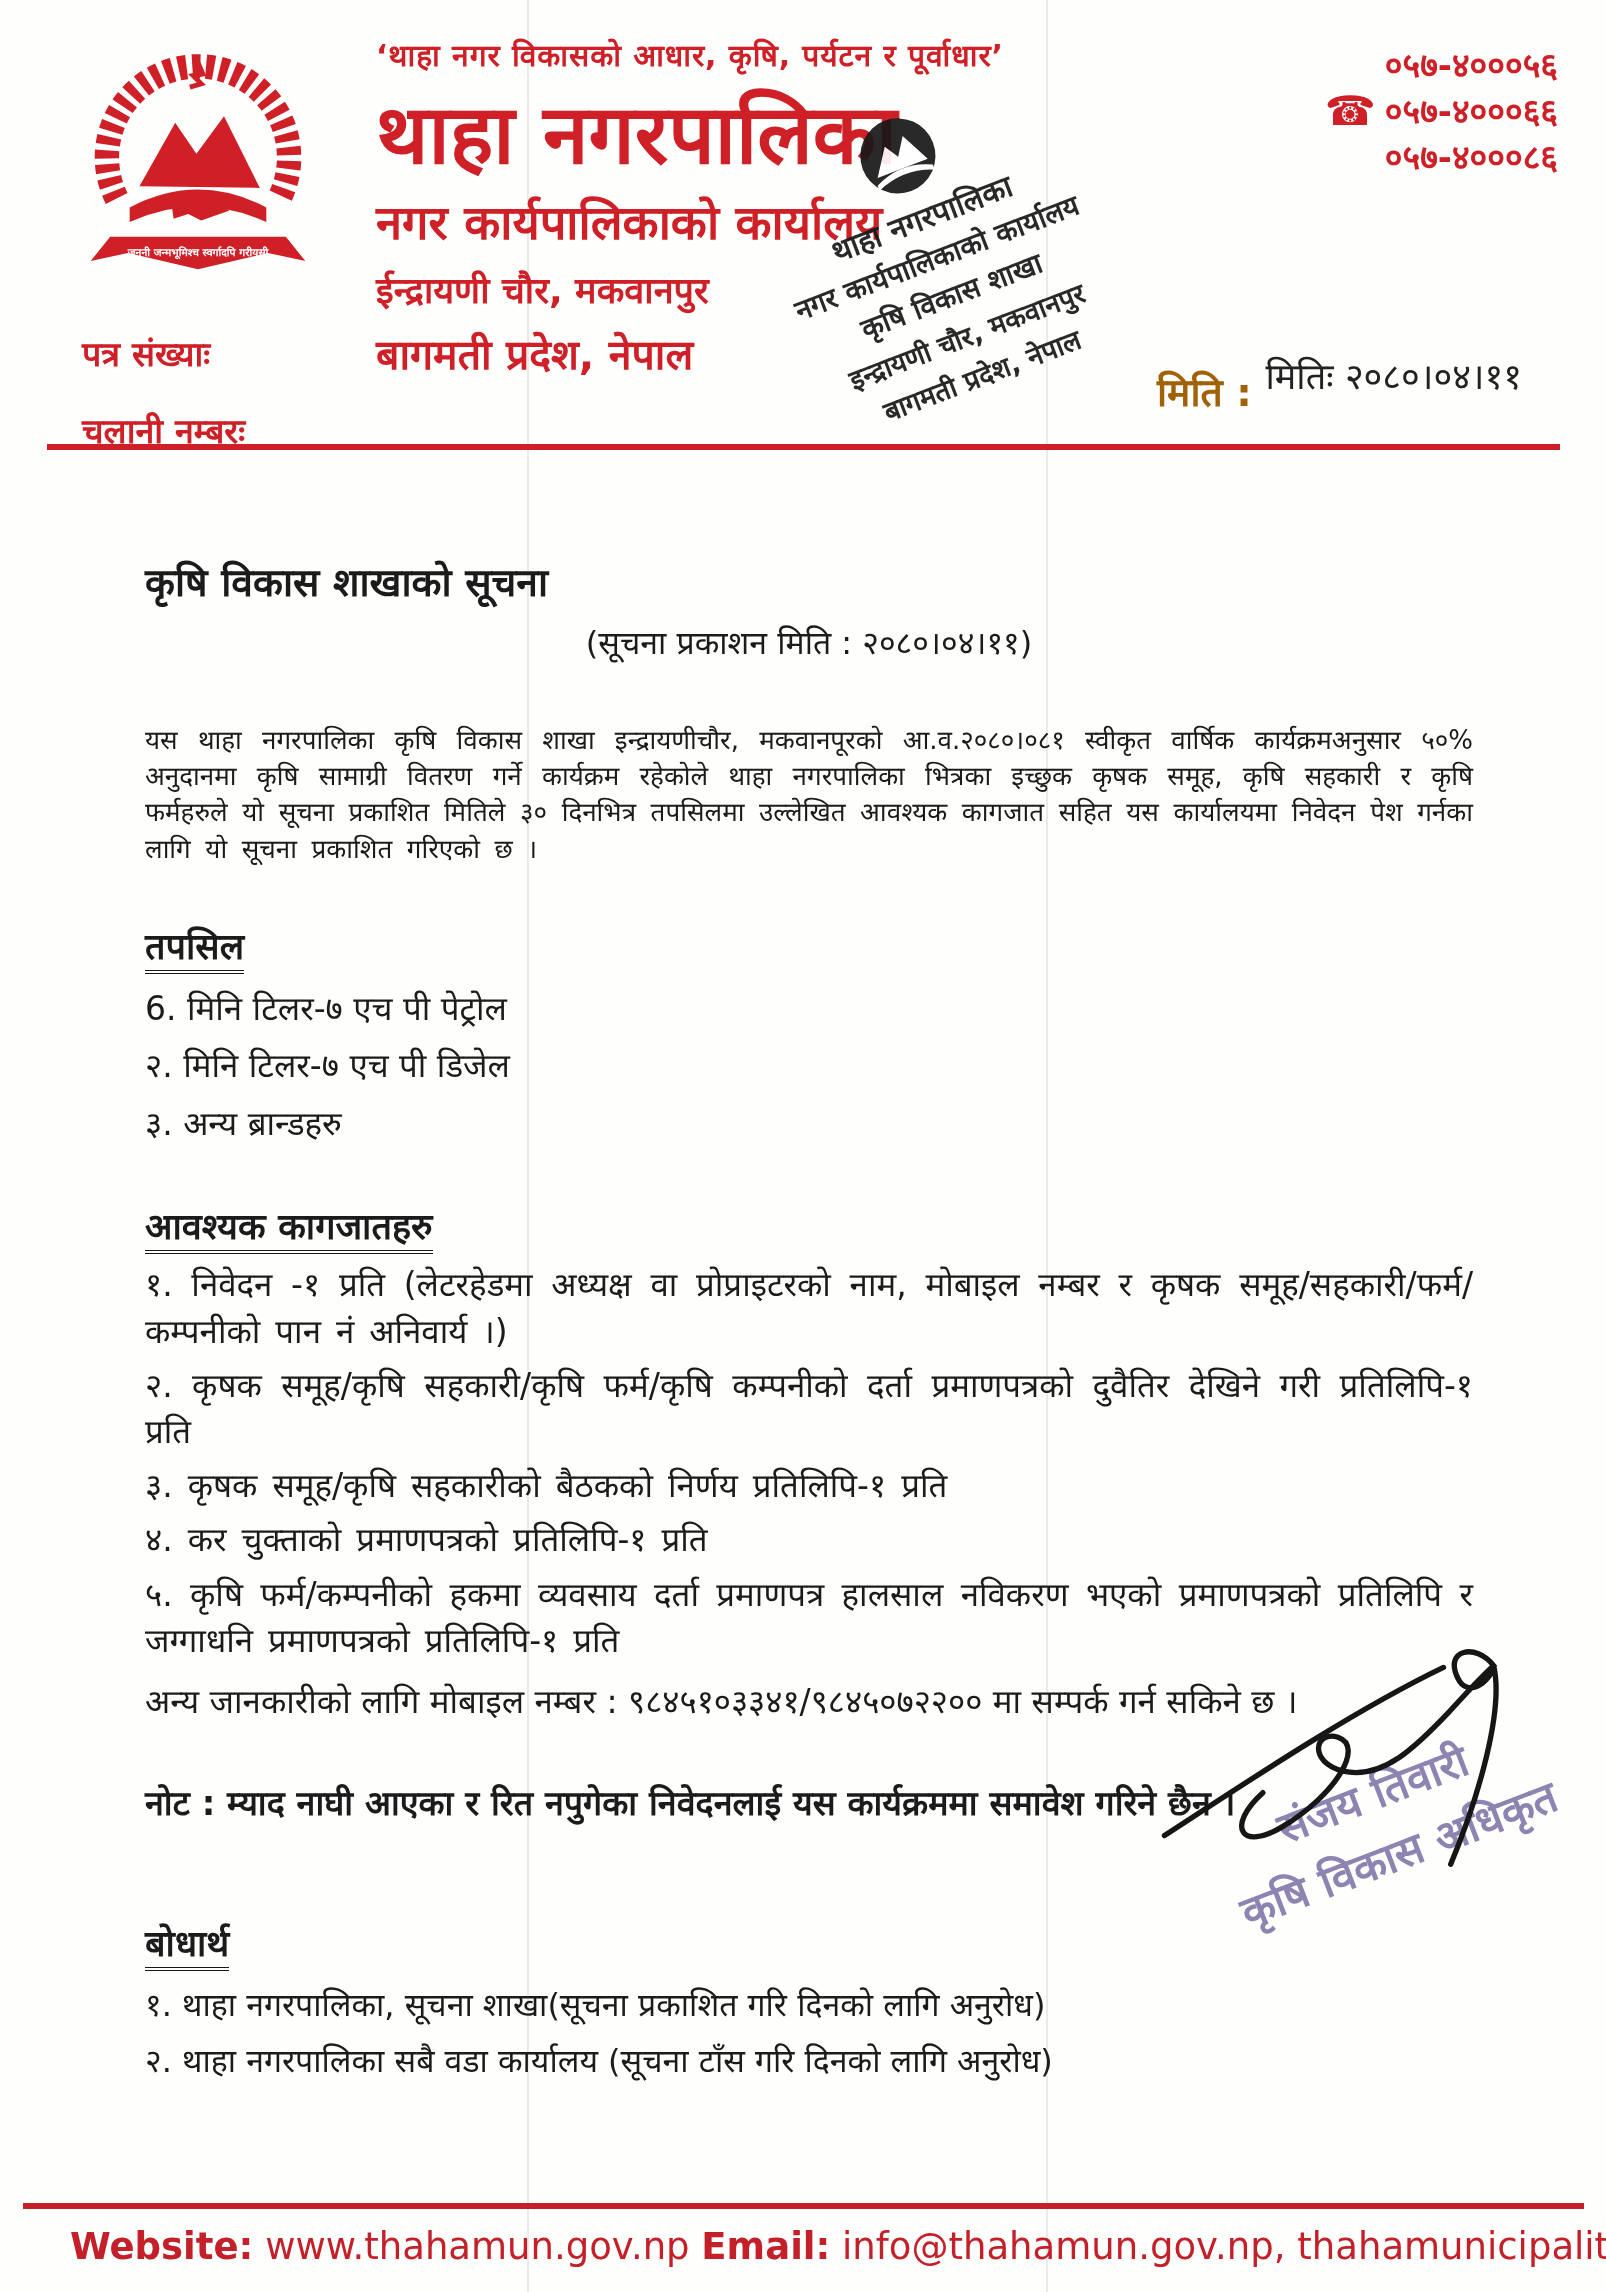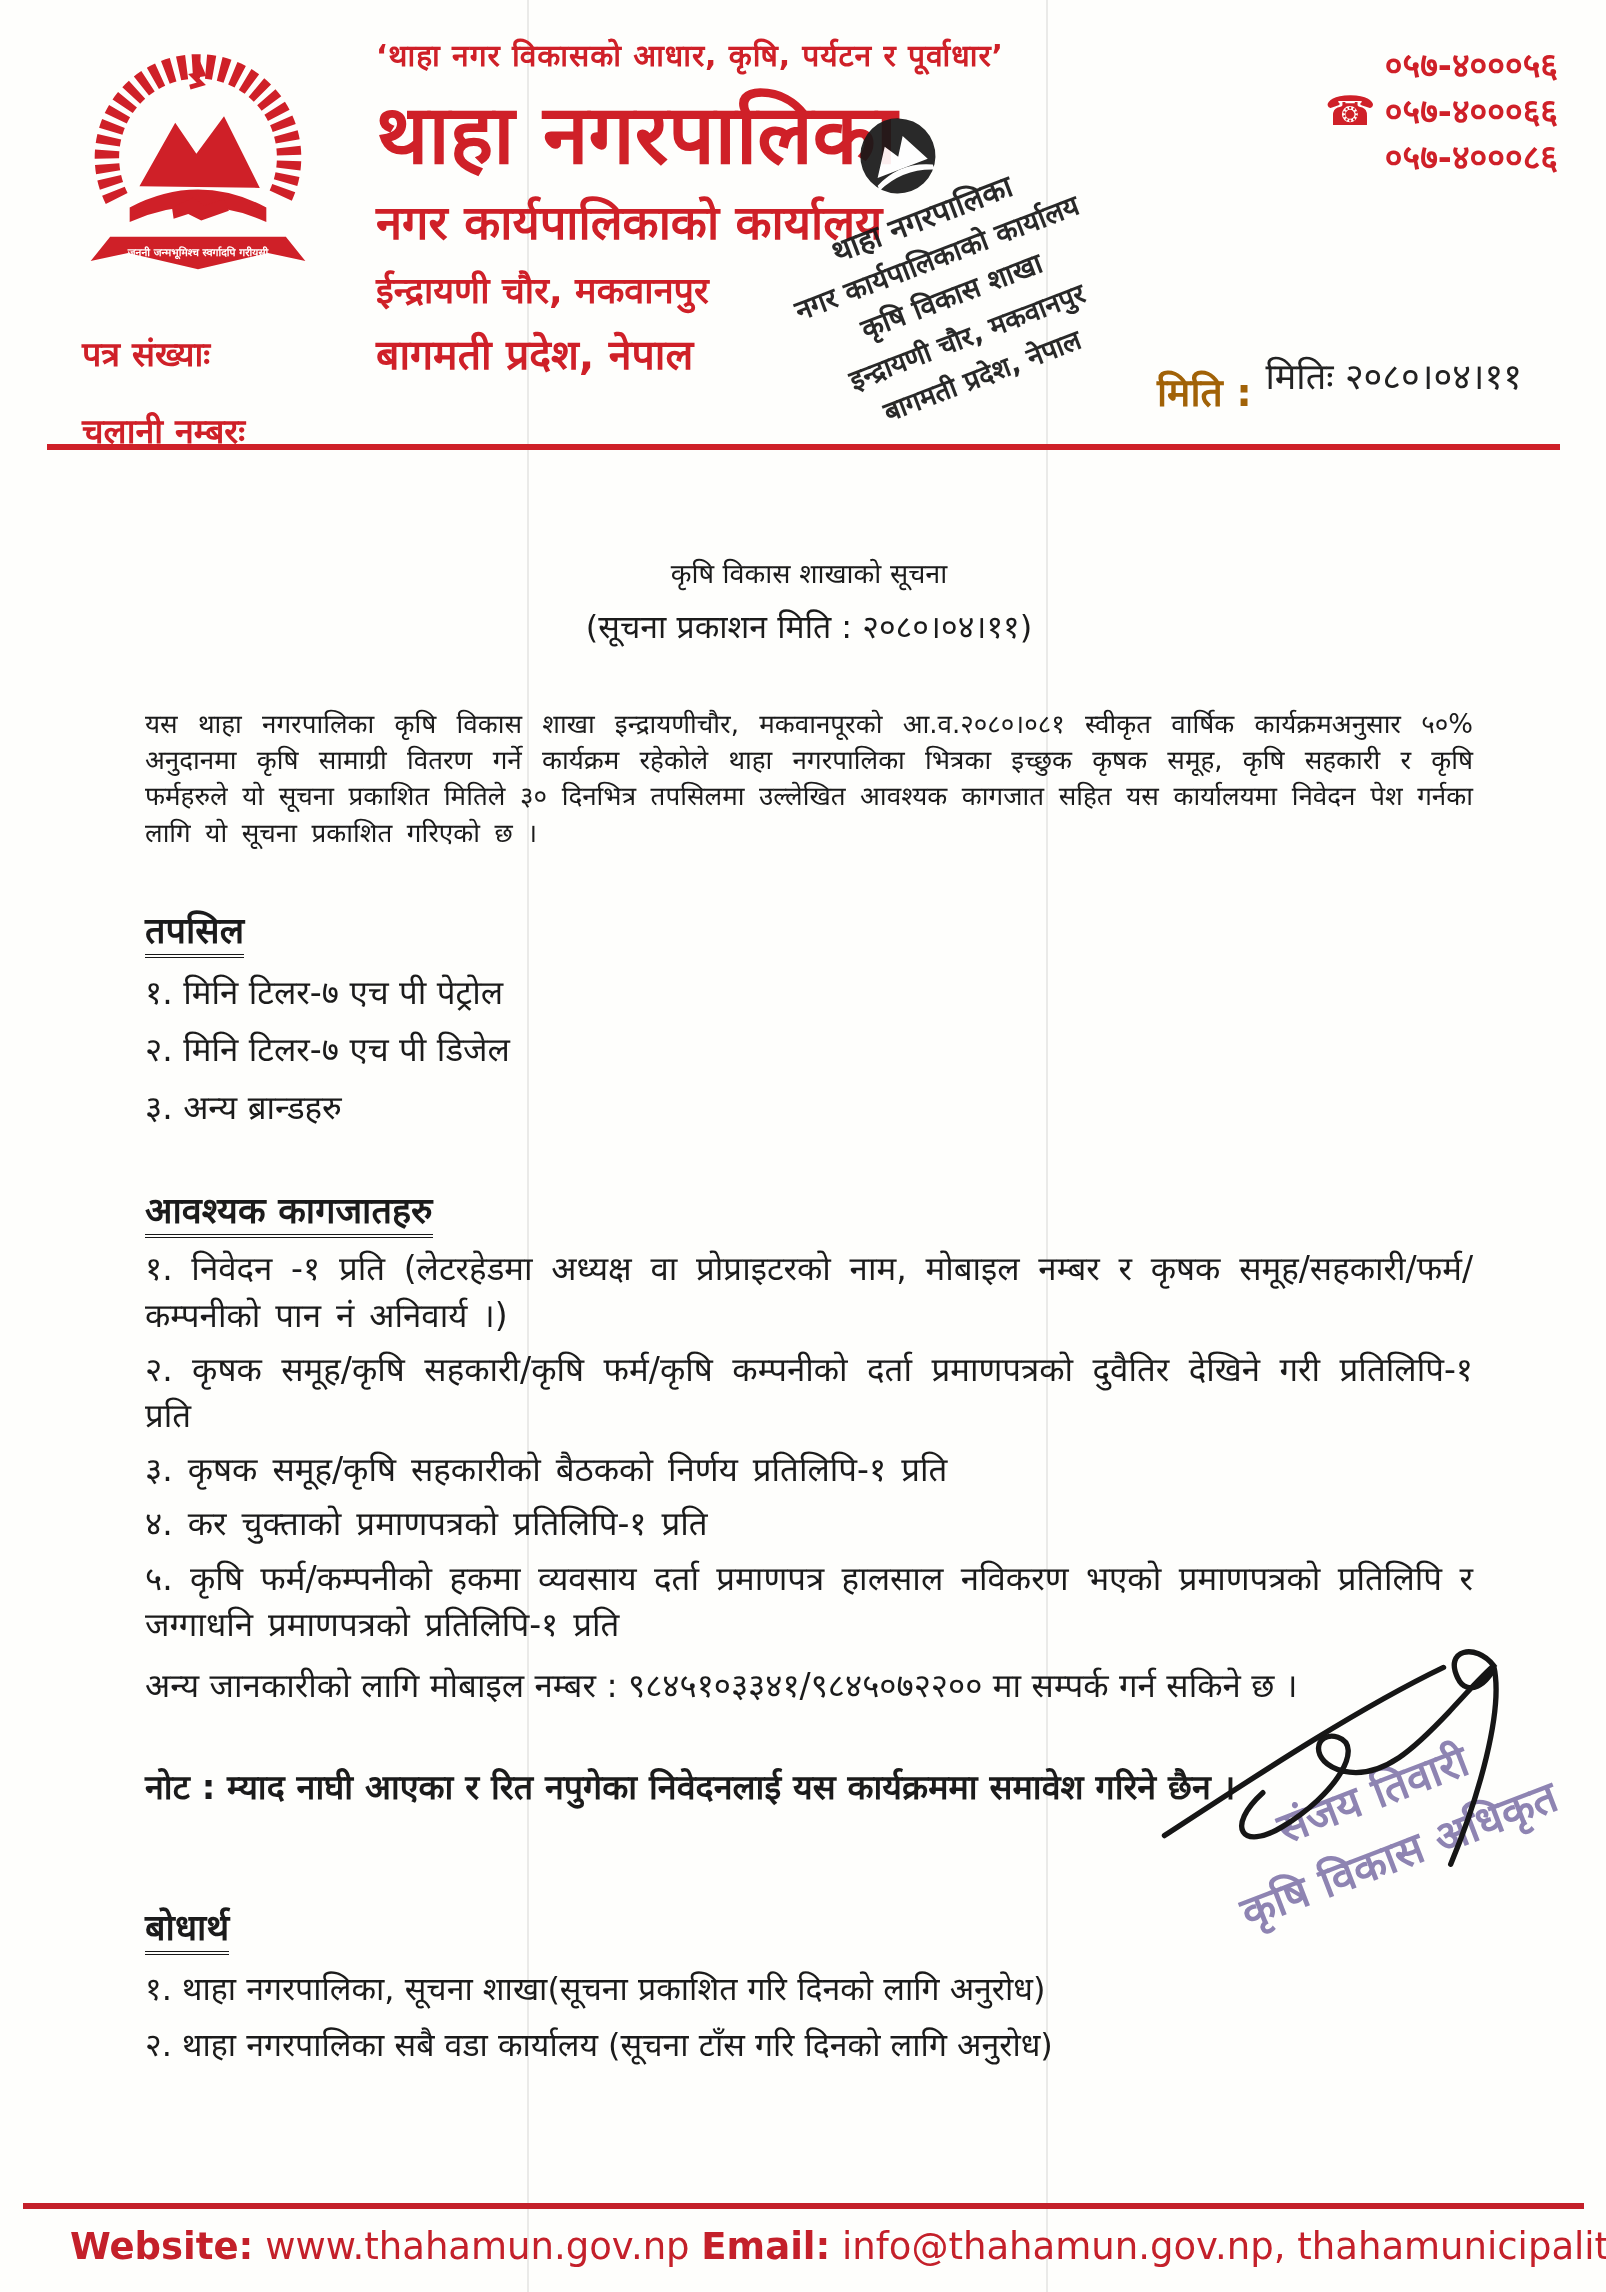--- a/index.html
+++ b/index.html
@@ -45,21 +45,21 @@
   .round-stamp .stamp-emblem{width:99px;height:85px;margin:0 auto;}
   .round-stamp .srow{font-weight:bold;white-space:nowrap;}
   .srow.s1{font-size:30px;}
   .srow.s2{font-size:28px;margin-top:1.8px;}
   .srow.s3{font-size:28px;margin-top:3.6px;}
   .srow.s4{font-size:27px;margin-top:5.4px;}
   .srow.s5{font-size:27px;margin-top:5.4px;}
 
   
   .main{padding:0 134px 0 145px;}
-  .notice-title{margin-top:106px;text-align:center;font-size:27px;font-weight:normal;}
+  .notice-title{margin-top:106px;font-size:39px;font-weight:bold;}
   .notice-subtitle{margin-top:12.5px;text-align:center;font-size:32px;}
   .body-para{margin-top:59px;font-size:26px;line-height:1.40;text-align:justify;word-spacing:6.3px;}
   .section{margin-top:54px;}
   .section-heading{display:inline-block;font-size:36px;font-weight:bold;border-bottom:4.5px double #181818;padding-bottom:0;}
   .list-item{font-size:33px;line-height:1.40;margin-top:11.6px;}
   .doc-item{font-size:33px;line-height:1.40;margin-top:8px;text-align:justify;word-spacing:4.5px;}
   .contact-line{font-size:33px;margin-top:14.3px;}
   .note-line{margin-top:56px;font-size:34px;font-weight:bold;}
   .bodharth-items{margin-top:7.2px;}
   .bodharth .list-item{font-size:32px;}
@@ -143,21 +143,21 @@
   </div>
 
   <div class="main">
     <div class="notice-title">कृषि विकास शाखाको सूचना</div>
     <div class="notice-subtitle">(सूचना प्रकाशन मिति : २०८०।०४।११)</div>
 
     <div class="body-para">यस थाहा नगरपालिका कृषि विकास शाखा इन्द्रायणीचौर, मकवानपूरको आ.व.२०८०।०८१ स्वीकृत वार्षिक कार्यक्रमअनुसार ५०% अनुदानमा कृषि सामाग्री वितरण गर्ने कार्यक्रम रहेकोले थाहा नगरपालिका भित्रका इच्छुक कृषक समूह, कृषि सहकारी र कृषि फर्महरुले यो सूचना प्रकाशित मितिले ३० दिनभित्र तपसिलमा उल्लेखित आवश्यक कागजात सहित यस कार्यालयमा निवेदन पेश गर्नका लागि यो सूचना प्रकाशित गरिएको छ ।</div>
 
     <div class="section">
       <span class="section-heading">तपसिल</span>
-      <div class="list-item">१. मिनि टिलर-७ एच पी पेट्रोल</div>
+      <div class="list-item">6. मिनि टिलर-७ एच पी पेट्रोल</div>
       <div class="list-item">२. मिनि टिलर-७ एच पी डिजेल</div>
       <div class="list-item">३. अन्य ब्रान्डहरु</div>
     </div>
 
     <div class="section">
       <span class="section-heading">आवश्यक कागजातहरु</span>
       <div class="doc-item">१.  निवेदन  -१  प्रति  (लेटरहेडमा  अध्यक्ष  वा  प्रोप्राइटरको  नाम,  मोबाइल  नम्बर  र  कृषक समूह/सहकारी/फर्म/कम्पनीको पान नं अनिवार्य ।)</div>
       <div class="doc-item">२. कृषक समूह/कृषि सहकारी/कृषि फर्म/कृषि कम्पनीको दर्ता प्रमाणपत्रको दुवैतिर देखिने गरी प्रतिलिपि-१ प्रति</div>
       <div class="doc-item">३. कृषक समूह/कृषि सहकारीको बैठकको निर्णय प्रतिलिपि-१ प्रति</div>
       <div class="doc-item">४. कर चुक्ताको प्रमाणपत्रको प्रतिलिपि-१ प्रति</div>

